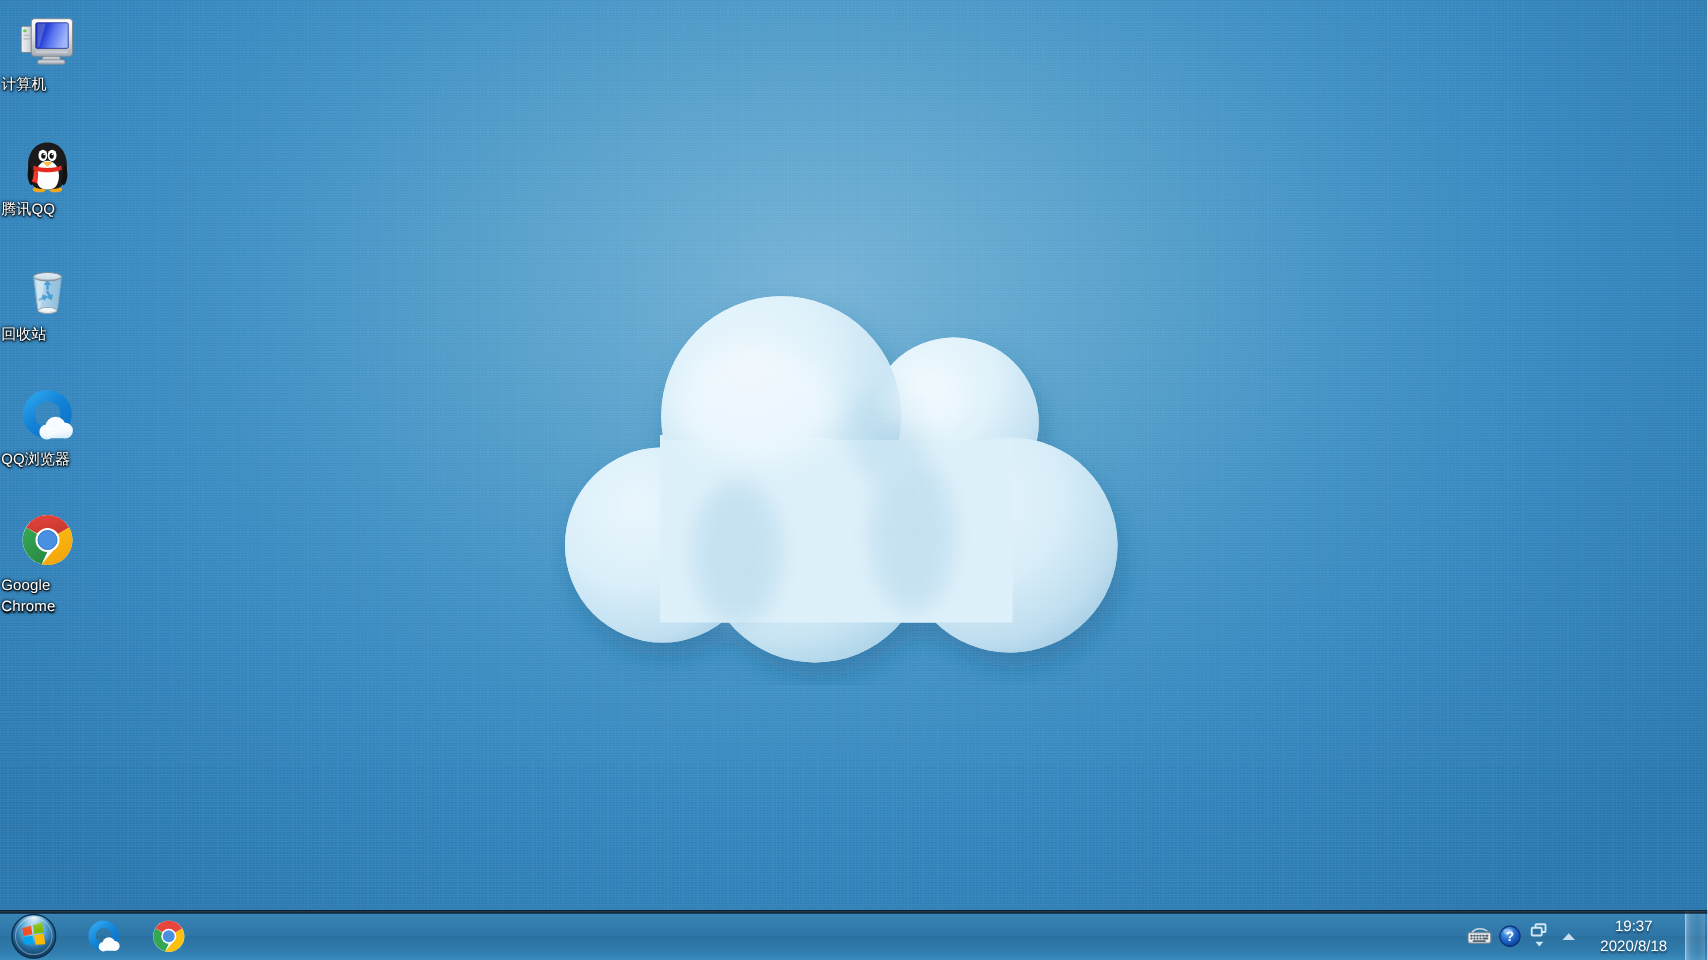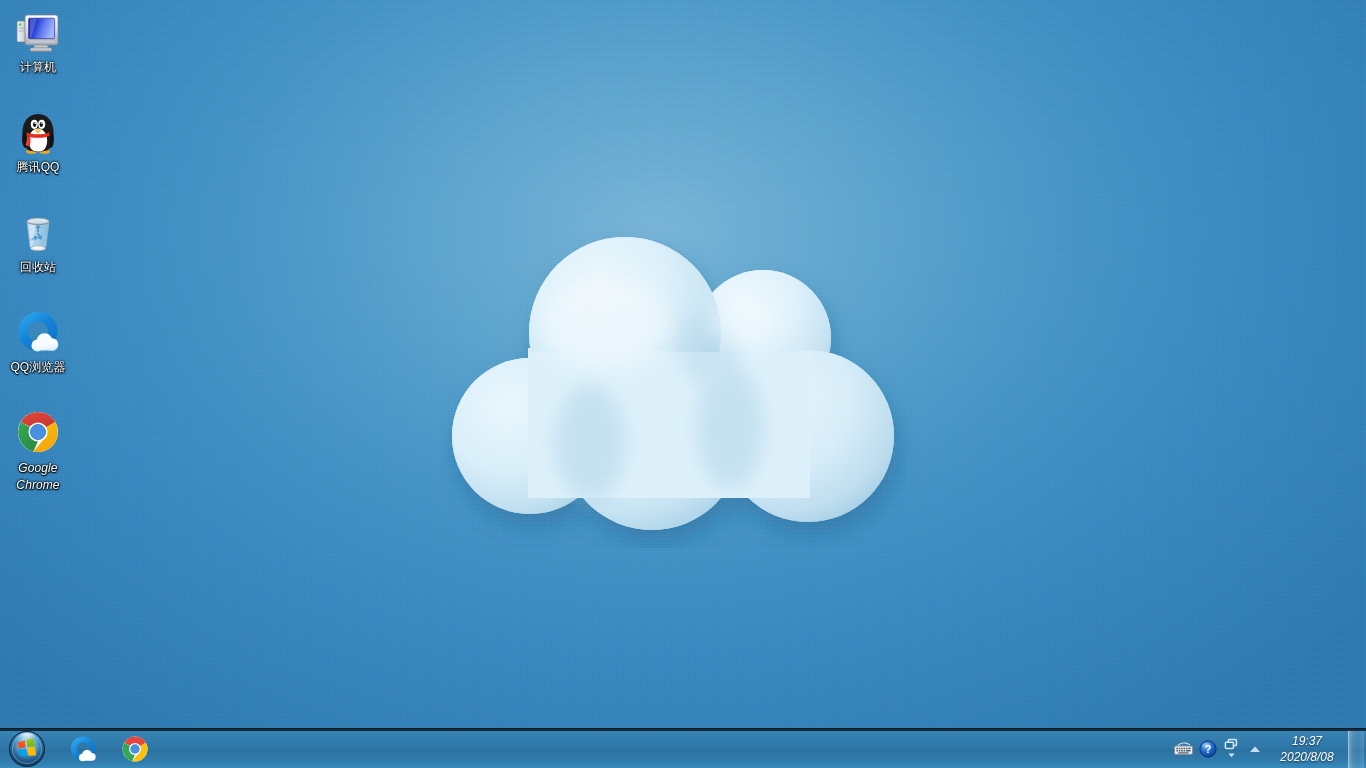--- a/index.html
+++ b/index.html
@@ -57,21 +57,21 @@
     top: 4px;
     width: 78px;
     z-index: 5;
   }
 
   .desktop-icon {
     position: relative;
     width: 76px;
     height: 98px;
     margin: 0 0 2px 0;
-    text-align: center;
+    text-align: left;
     cursor: default;
     padding-top: 4px;
   }
 
   .icon-art {
     width: 48px;
     height: 48px;
     margin: 0 auto 4px auto;
     position: relative;
   }
@@ -85,21 +85,21 @@
     text-shadow:
        1px 1px 2px rgba(0,0,0,.95),
       -1px  0px 2px rgba(0,0,0,.75),
        0px  1px 1px rgba(0,0,0,.95),
        0px -1px 2px rgba(0,0,0,.55);
     max-width: 74px;
     margin: 0 auto;
     word-wrap: break-word;
     letter-spacing: .1px;
   }
-  .icon-label.two-line { line-height: 17px; font-style: italic; }
+  .icon-label.two-line { line-height: 17px; }
 
   
   #taskbar {
     position: absolute;
     left: 0;
     bottom: 0;
     width: 1366px;
     height: 40px;
     z-index: 50;
     background: linear-gradient(to bottom,
@@ -191,21 +191,20 @@
     display: flex;
     flex-direction: column;
     align-items: center;
     justify-content: center;
     color: #ffffff;
     font-size: 12px;
     line-height: 16px;
     text-shadow: 0 1px 2px rgba(0,0,0,.6);
     cursor: default;
     margin-left: 4px;
-    font-style: italic;
   }
 
   #show-desktop {
     width: 16px;
     height: 40px;
     margin-left: 4px;
     background: linear-gradient(to right,
         rgba(255,255,255,.30) 0%,
         rgba(255,255,255,.13) 26%,
         rgba(255,255,255,.07) 60%,
@@ -588,21 +587,21 @@
       </div>
 
       <div id="tray-expand">
         <svg width="14" height="10" viewBox="0 0 14 10" xmlns="http://www.w3.org/2000/svg">
           <path d="M7 2.6 L12 8 L2 8 Z" fill="#c9dff0"></path>
         </svg>
       </div>
 
       <div id="clock">
         <div>19:37</div>
-        <div>2020/8/08</div>
+        <div>2020/8/18</div>
       </div>
 
       <div id="show-desktop"></div>
 
     </div>
   </div>
 
 </div>
 
 </body></html>

